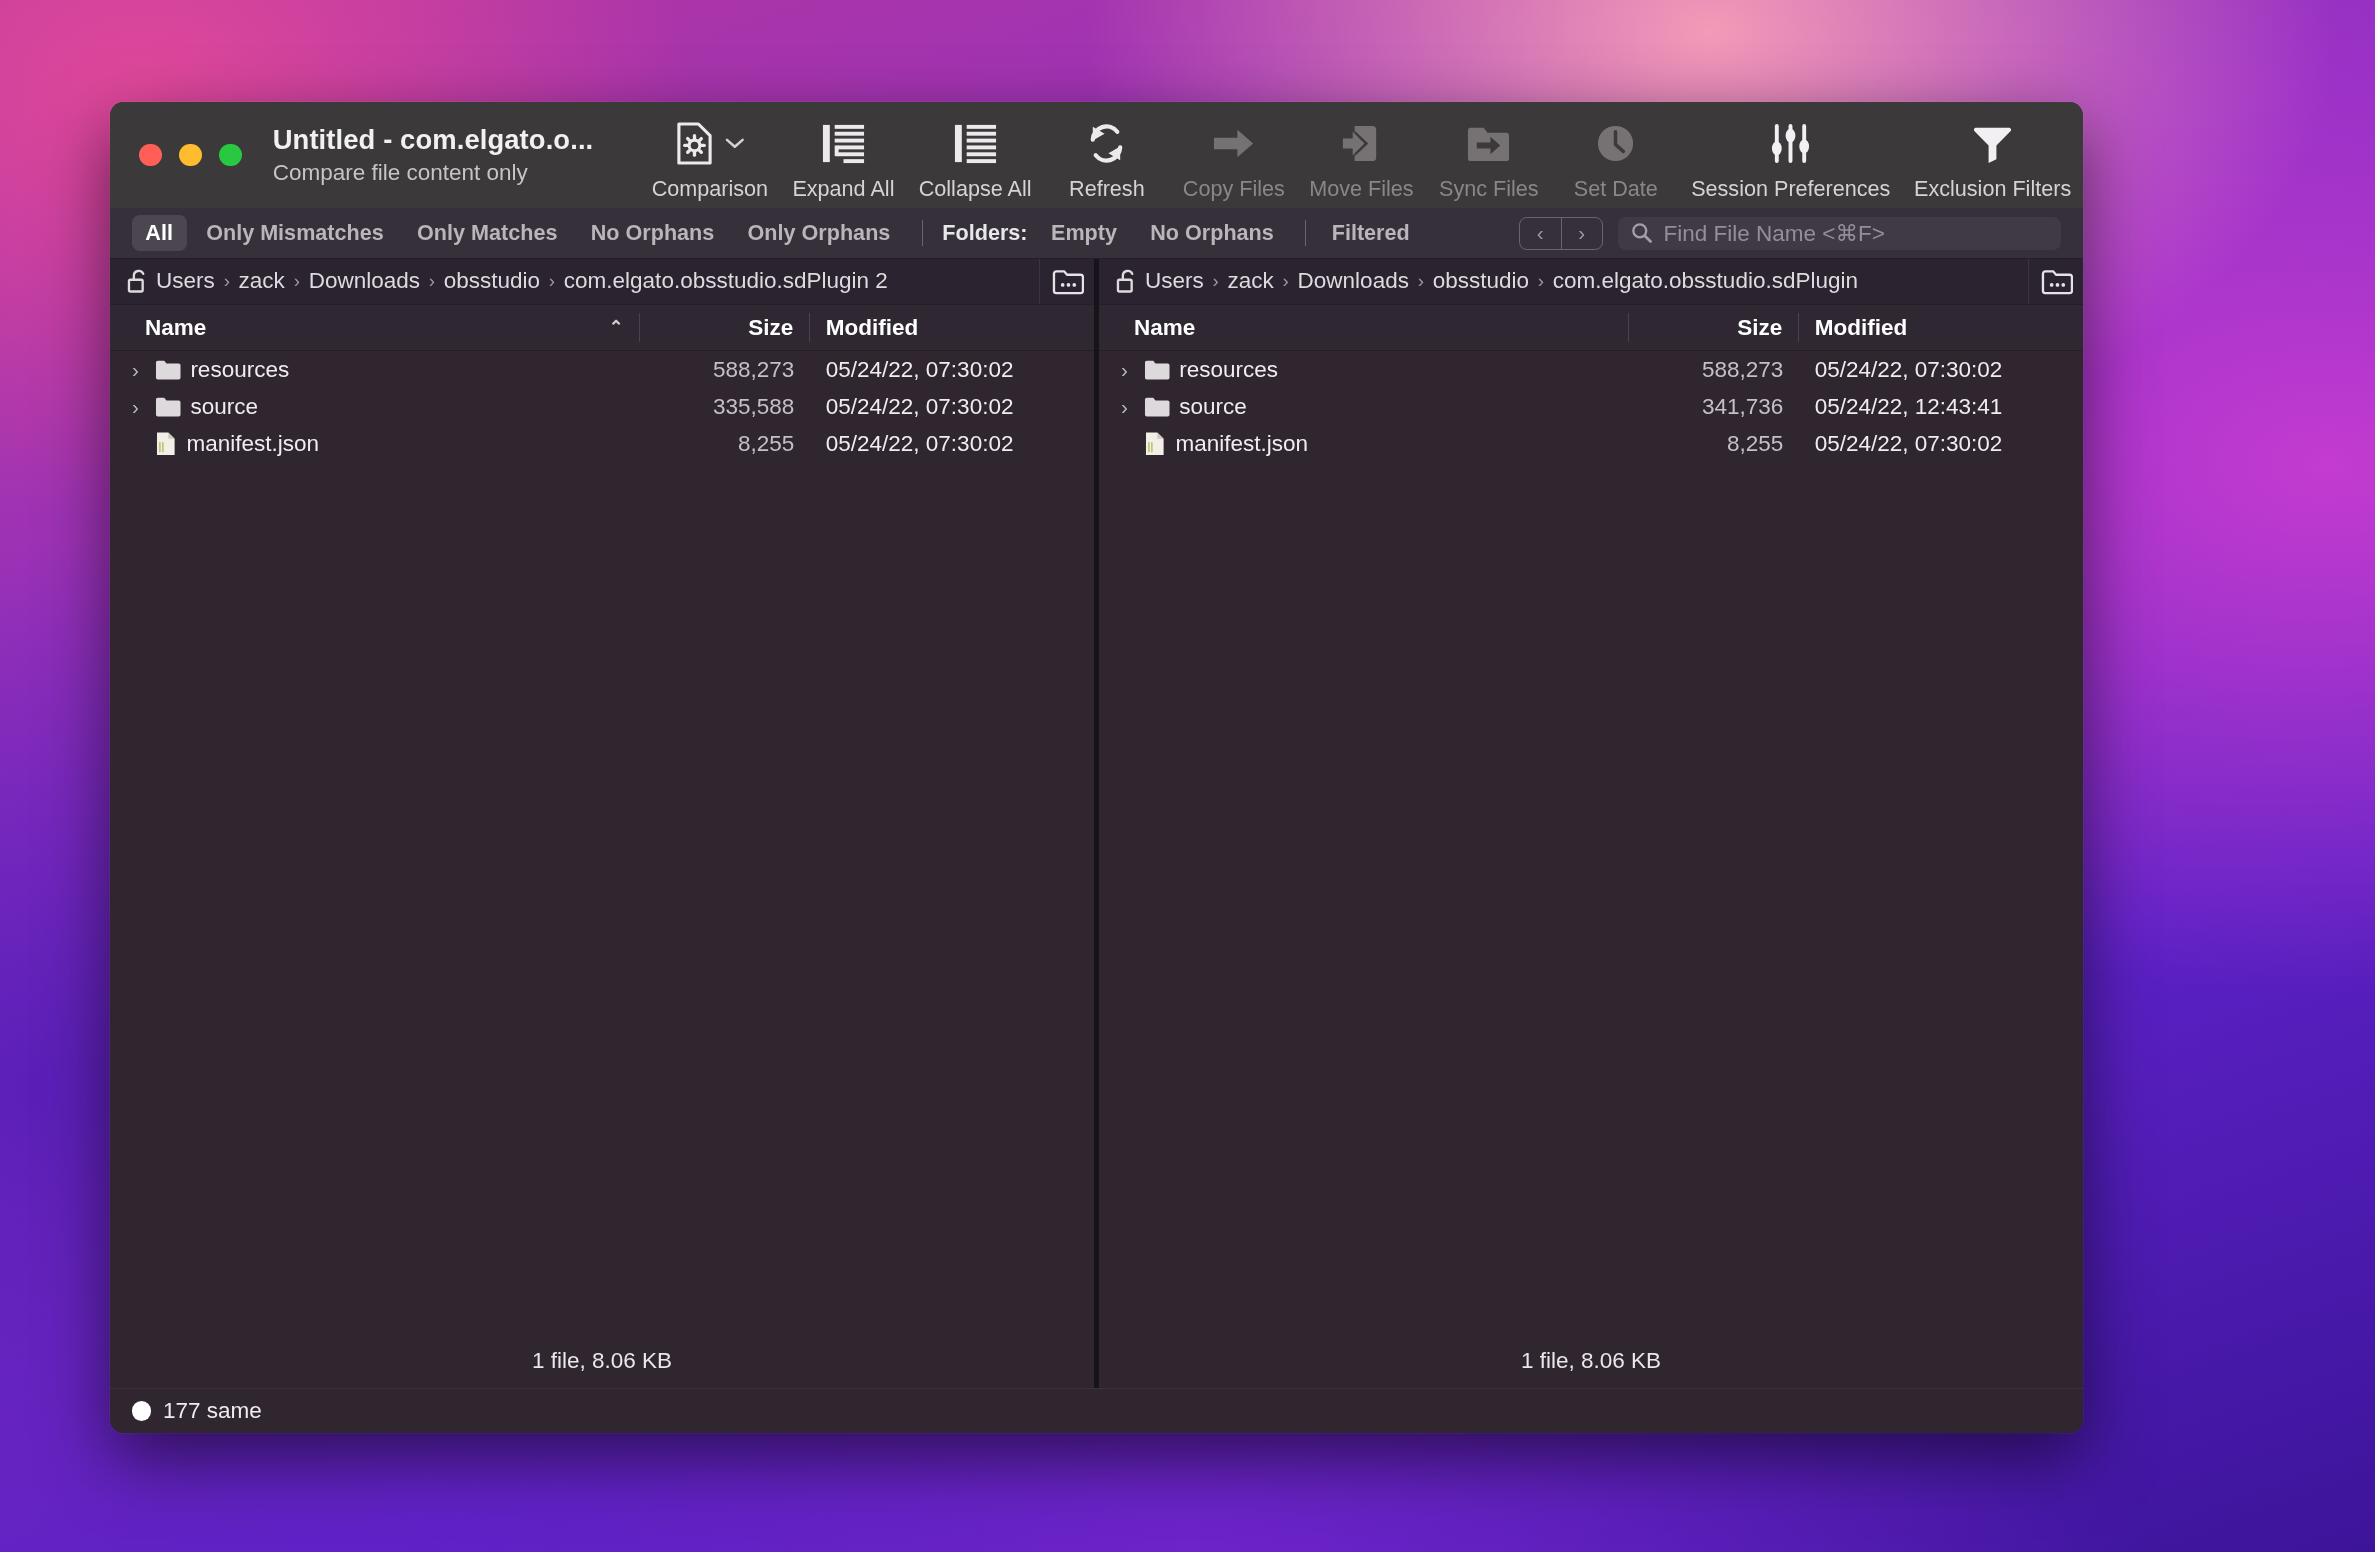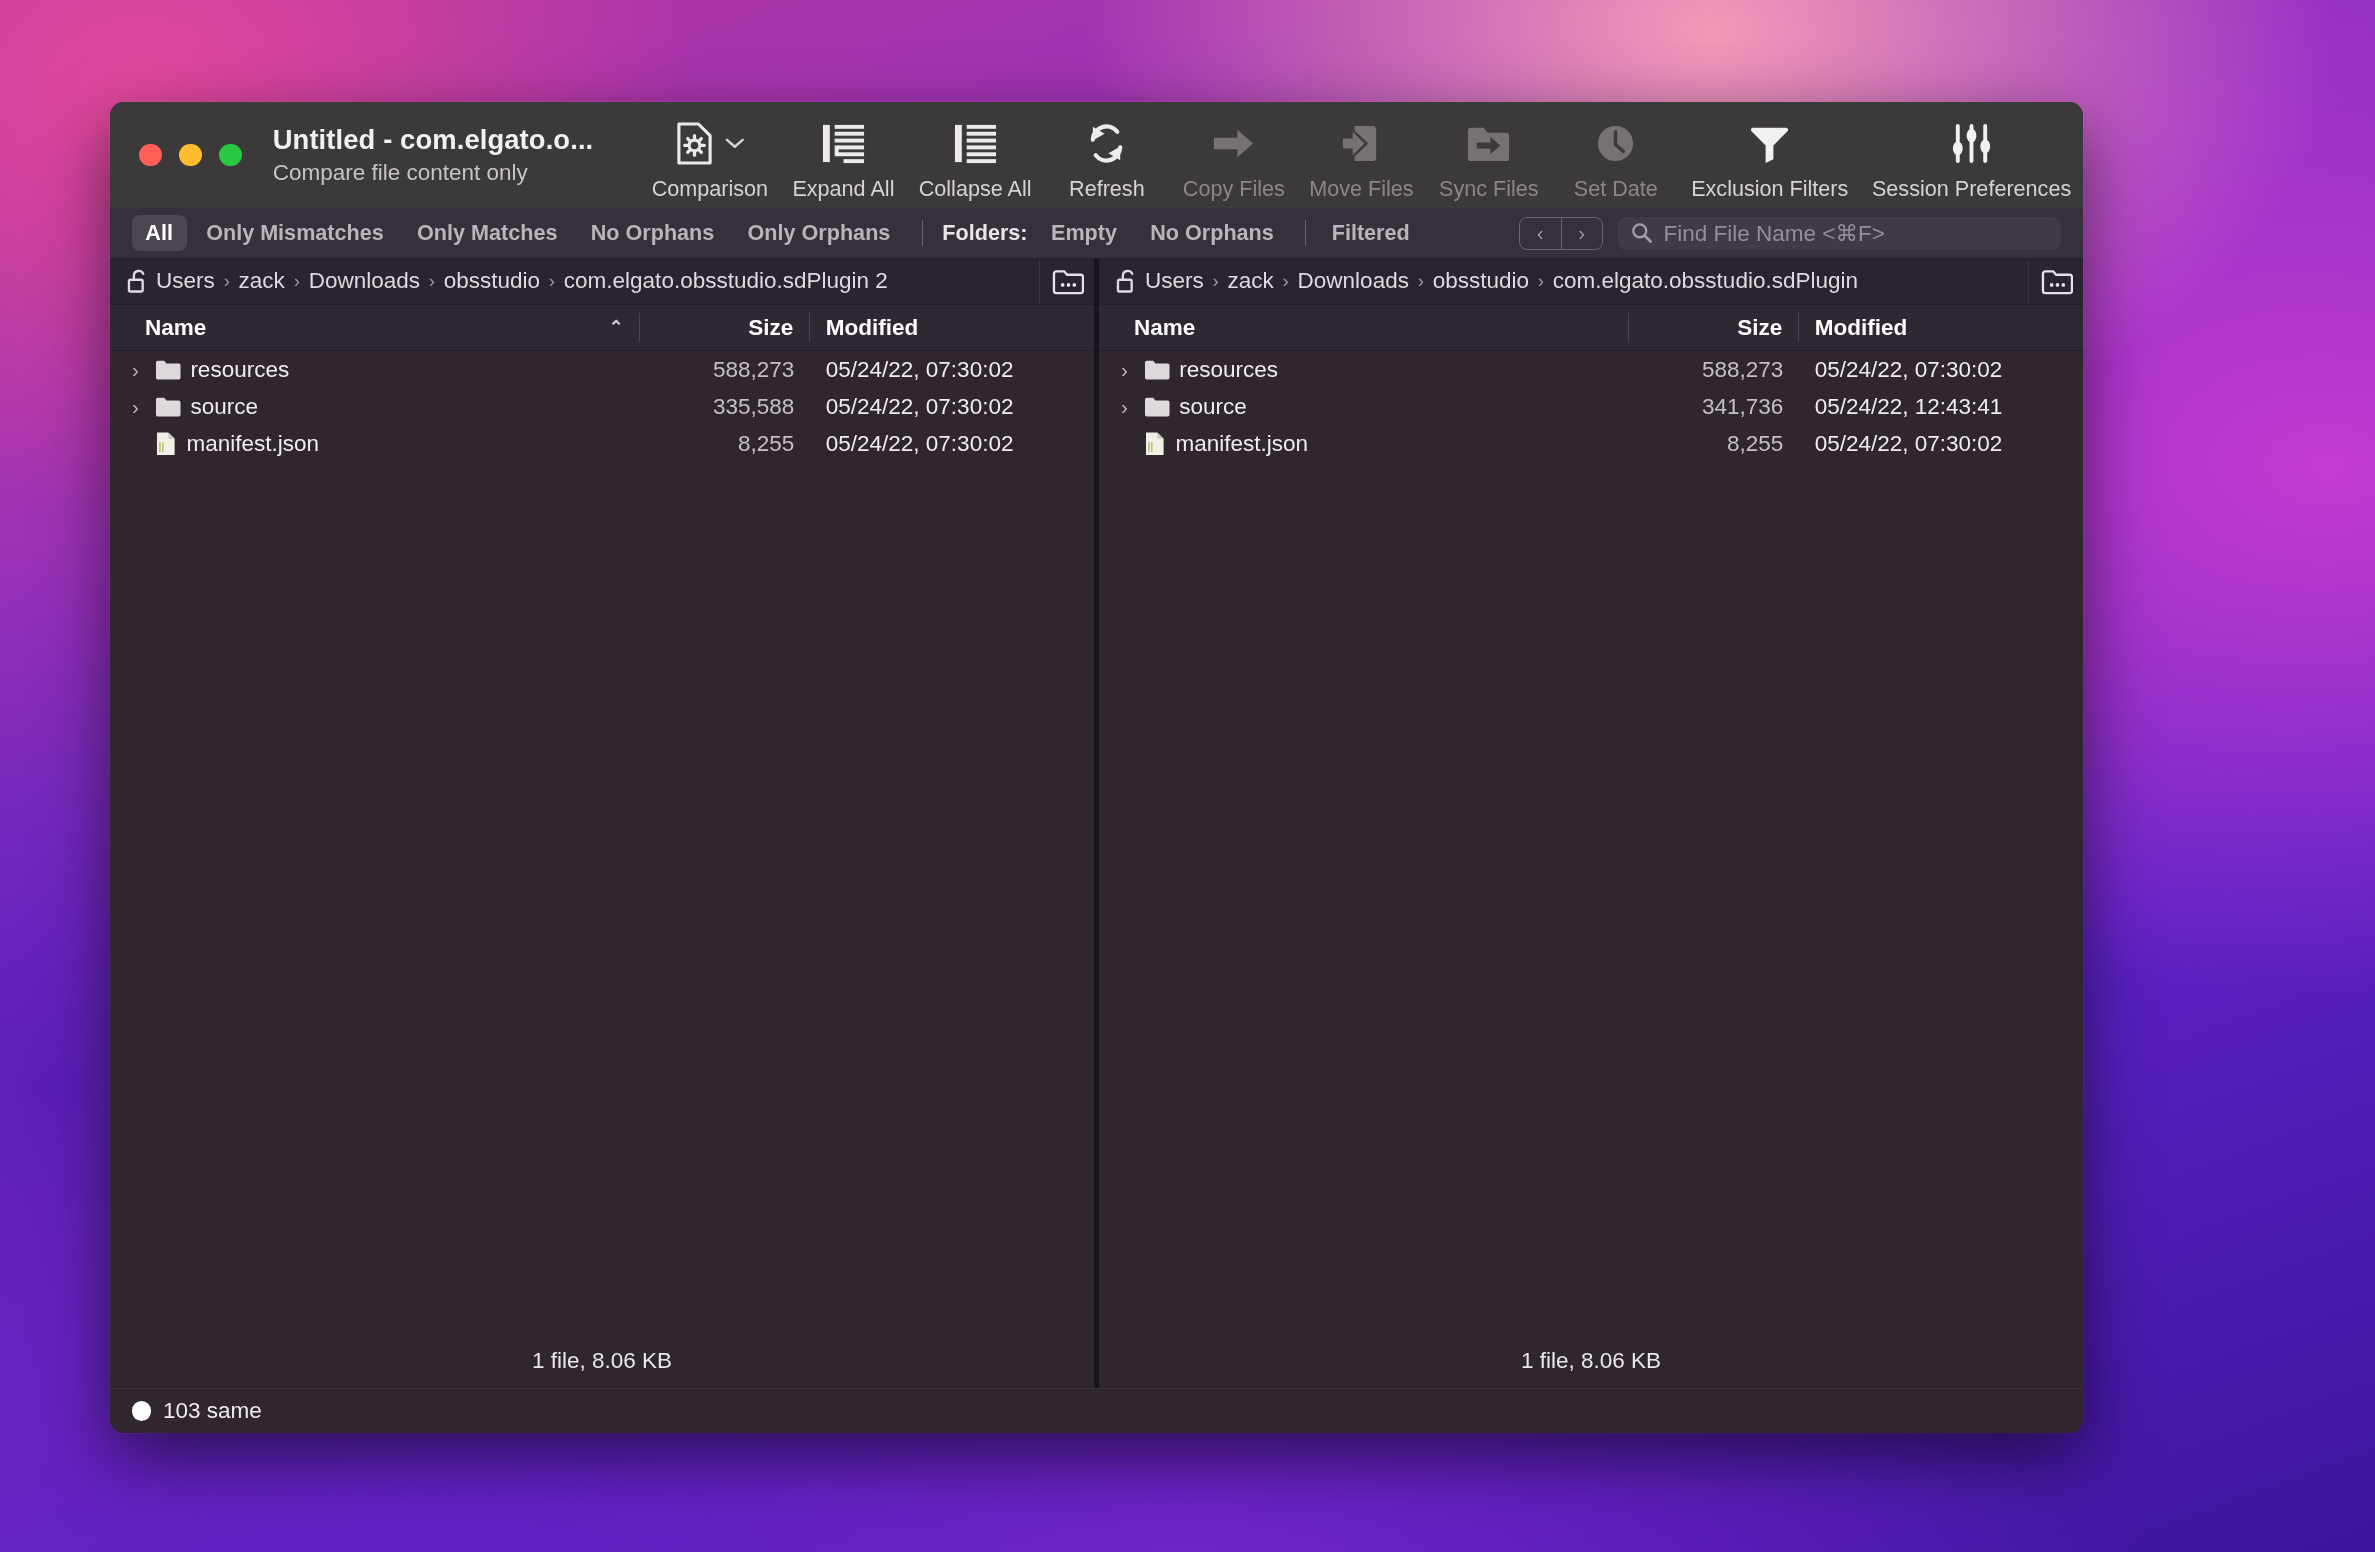--- a/index.html
+++ b/index.html
@@ -403,43 +403,43 @@
           <svg width="45" height="45" viewBox="0 0 46 46">
             <circle cx="23" cy="23" r="18" fill="#a6a1a4"></circle>
             <polyline points="23,11 23,24 31,31" fill="none" stroke="#3c393b" stroke-width="3.6" stroke-linecap="round" stroke-linejoin="round"></polyline>
           </svg>
         </div>
         <div class="tb-label">Set Date</div>
       </div>
 
       <div class="tb-item">
         <div class="tb-icon">
-          <svg width="45" height="45" viewBox="0 0 46 46">
-            <path d="M6 7h34a2 2 0 0 1 1.6 3.2L27 25v14l-8 4V25L4.4 10.2A2 2 0 0 1 6 7z" fill="#f2f0f2"></path>
-          </svg>
-        </div>
-        <div class="tb-label">Exclusion Filters</div>
-      </div>
-
-      <div class="tb-item">
-        <div class="tb-icon">
           <svg width="49" height="45" viewBox="0 0 50 46">
             <g stroke="#f2f0f2" stroke-width="4" stroke-linecap="round">
               <line x1="11" y1="5" x2="11" y2="41"></line>
               <line x1="25" y1="5" x2="25" y2="41"></line>
               <line x1="39" y1="5" x2="39" y2="41"></line>
             </g>
             <g fill="#f2f0f2">
               <ellipse cx="11" cy="28" rx="5" ry="7"></ellipse>
               <ellipse cx="25" cy="15" rx="5" ry="7"></ellipse>
               <ellipse cx="39" cy="26" rx="5" ry="7"></ellipse>
             </g>
           </svg>
         </div>
         <div class="tb-label">Session Preferences</div>
+      </div>
+
+      <div class="tb-item">
+        <div class="tb-icon">
+          <svg width="45" height="45" viewBox="0 0 46 46">
+            <path d="M6 7h34a2 2 0 0 1 1.6 3.2L27 25v14l-8 4V25L4.4 10.2A2 2 0 0 1 6 7z" fill="#f2f0f2"></path>
+          </svg>
+        </div>
+        <div class="tb-label">Exclusion Filters</div>
       </div>
 
     </div>
   </div>
 
   <div class="filterbar">
     <div class="fb-pill active">All</div>
     <div class="fb-pill">Only Mismatches</div>
     <div class="fb-pill">Only Matches</div>
     <div class="fb-pill">No Orphans</div>
@@ -658,17 +658,17 @@
 
       </div>
 
       <div class="pane-footer">1 file, 8.06 KB</div>
     </div>
 
   </div>
 
   <div class="statusbar">
     <div class="status-dot"></div>
-    <div class="status-text">103 same</div>
+    <div class="status-text">177 same</div>
   </div>
 
 </div>
 
 
 </body></html>

